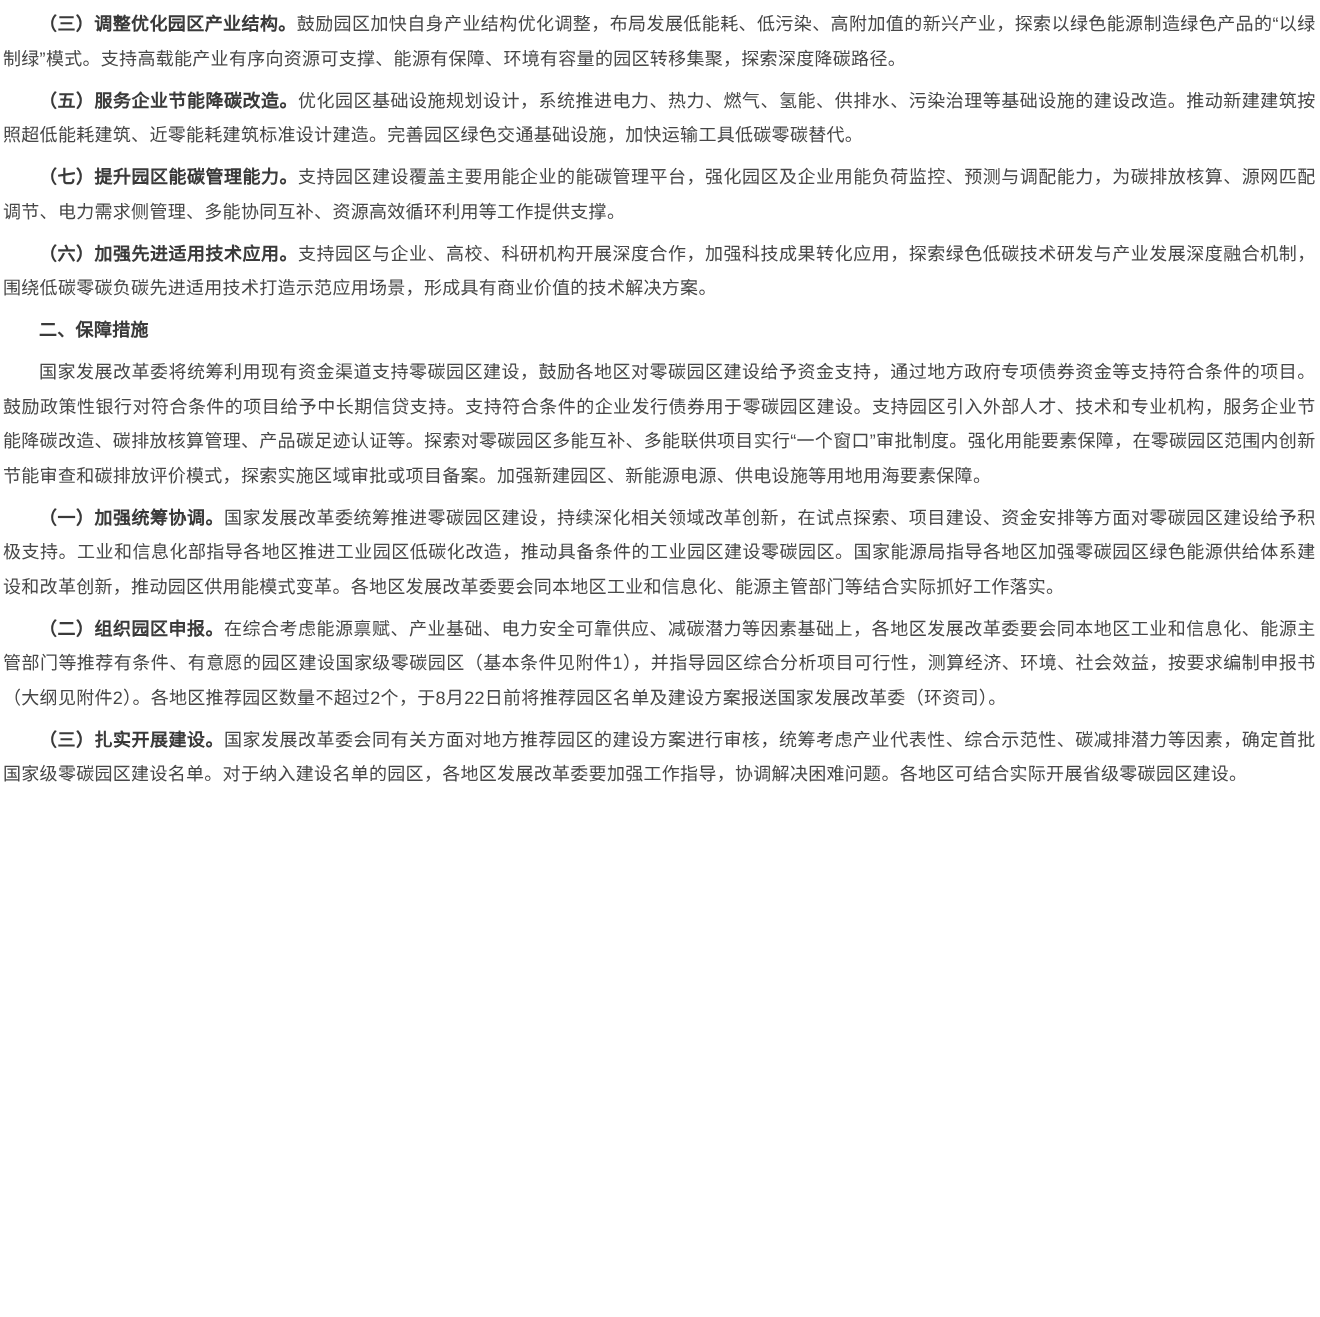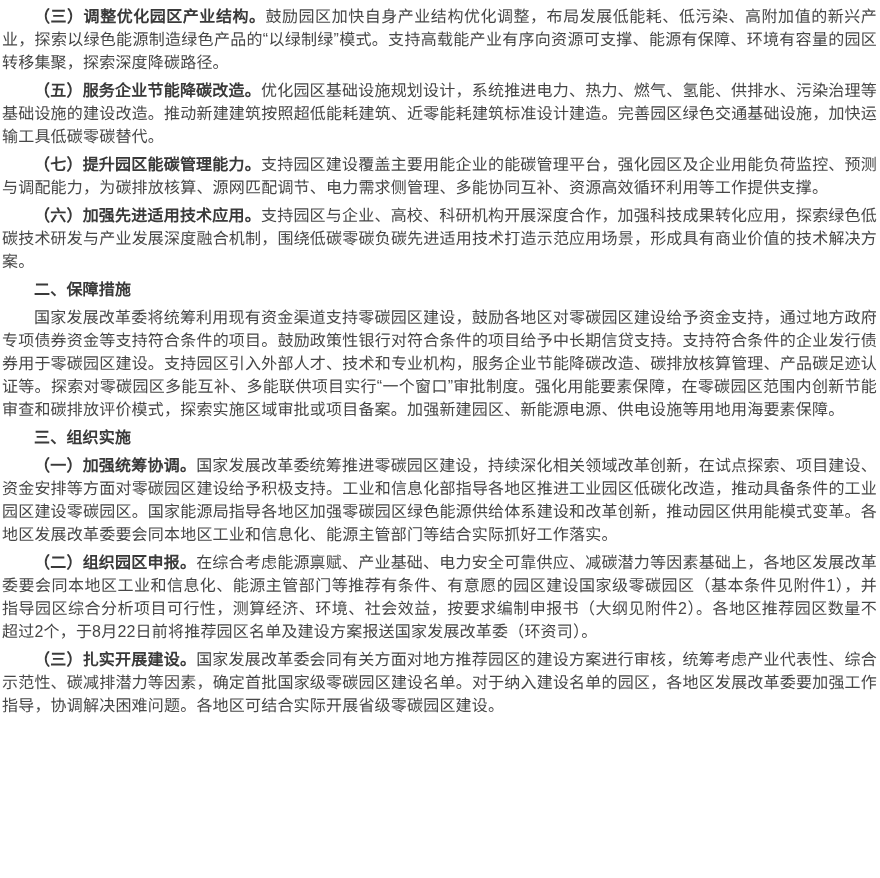--- a/index.html
+++ b/index.html
@@ -10,21 +10,21 @@
   body {
     width: 880px;
     min-height: 878px;
     box-sizing: border-box;
   }
   .doc {
     box-sizing: border-box;
     width: 880px;
     padding: 5px 3px 10px 2px;
     font-family: "Liberation Sans", "DejaVu Sans", sans-serif;
-    font-size: 16px;
+    font-size: 12px;
     line-height: 23px;
     color: #474747;
     text-align: justify;
     text-justify: inter-ideograph;
     letter-spacing: 0.2px;
   }
   .para {
     margin: 0 0 5px 0;
     text-indent: 2em;
   }
@@ -51,21 +51,20 @@
 
   <p class="para"><b class="lead">（七）提升园区能碳管理能力。</b><span class="body-text">支持园区建设覆盖主要用能企业的能碳管理平台，强化园区及企业用能负荷监控、预测与调配能力，为碳排放核算、源网匹配调节、电力需求侧管理、多能协同互补、资源高效循环利用等工作提供支撑。</span></p>
 
   <p class="para"><b class="lead">（六）加强先进适用技术应用。</b><span class="body-text">支持园区与企业、高校、科研机构开展深度合作，加强科技成果转化应用，探索绿色低碳技术研发与产业发展深度融合机制，围绕低碳零碳负碳先进适用技术打造示范应用场景，形成具有商业价值的技术解决方案。</span></p>
 
 
   <p class="para"><b class="lead">二、保障措施</b><span class="body-text"></span></p>
 
   <p class="para"><b class="lead"></b><span class="body-text">国家发展改革委将统筹利用现有资金渠道支持零碳园区建设，鼓励各地区对零碳园区建设给予资金支持，通过地方政府专项债券资金等支持符合条件的项目。鼓励政策性银行对符合条件的项目给予中长期信贷支持。支持符合条件的企业发行债券用于零碳园区建设。支持园区引入外部人才、技术和专业机构，服务企业节能降碳改造、碳排放核算管理、产品碳足迹认证等。探索对零碳园区多能互补、多能联供项目实行“一个窗口”审批制度。强化用能要素保障，在零碳园区范围内创新节能审查和碳排放评价模式，探索实施区域审批或项目备案。加强新建园区、新能源电源、供电设施等用地用海要素保障。</span></p>
 
-  <p class="para"><b class="lead">三、组织实施</b><span class="body-text"></span></p>
 
   <p class="para"><b class="lead">（一）加强统筹协调。</b><span class="body-text">国家发展改革委统筹推进零碳园区建设，持续深化相关领域改革创新，在试点探索、项目建设、资金安排等方面对零碳园区建设给予积极支持。工业和信息化部指导各地区推进工业园区低碳化改造，推动具备条件的工业园区建设零碳园区。国家能源局指导各地区加强零碳园区绿色能源供给体系建设和改革创新，推动园区供用能模式变革。各地区发展改革委要会同本地区工业和信息化、能源主管部门等结合实际抓好工作落实。</span></p>
 
   <p class="para"><b class="lead">（二）组织园区申报。</b><span class="body-text">在综合考虑能源禀赋、产业基础、电力安全可靠供应、减碳潜力等因素基础上，各地区发展改革委要会同本地区工业和信息化、能源主管部门等推荐有条件、有意愿的园区建设国家级零碳园区（基本条件见附件1），并指导园区综合分析项目可行性，测算经济、环境、社会效益，按要求编制申报书（大纲见附件2）。各地区推荐园区数量不超过2个，于8月22日前将推荐园区名单及建设方案报送国家发展改革委（环资司）。</span></p>
 
   <p class="para"><b class="lead">（三）扎实开展建设。</b><span class="body-text">国家发展改革委会同有关方面对地方推荐园区的建设方案进行审核，统筹考虑产业代表性、综合示范性、碳减排潜力等因素，确定首批国家级零碳园区建设名单。对于纳入建设名单的园区，各地区发展改革委要加强工作指导，协调解决困难问题。各地区可结合实际开展省级零碳园区建设。</span></p>
 
 </div>
 
 </body></html>

